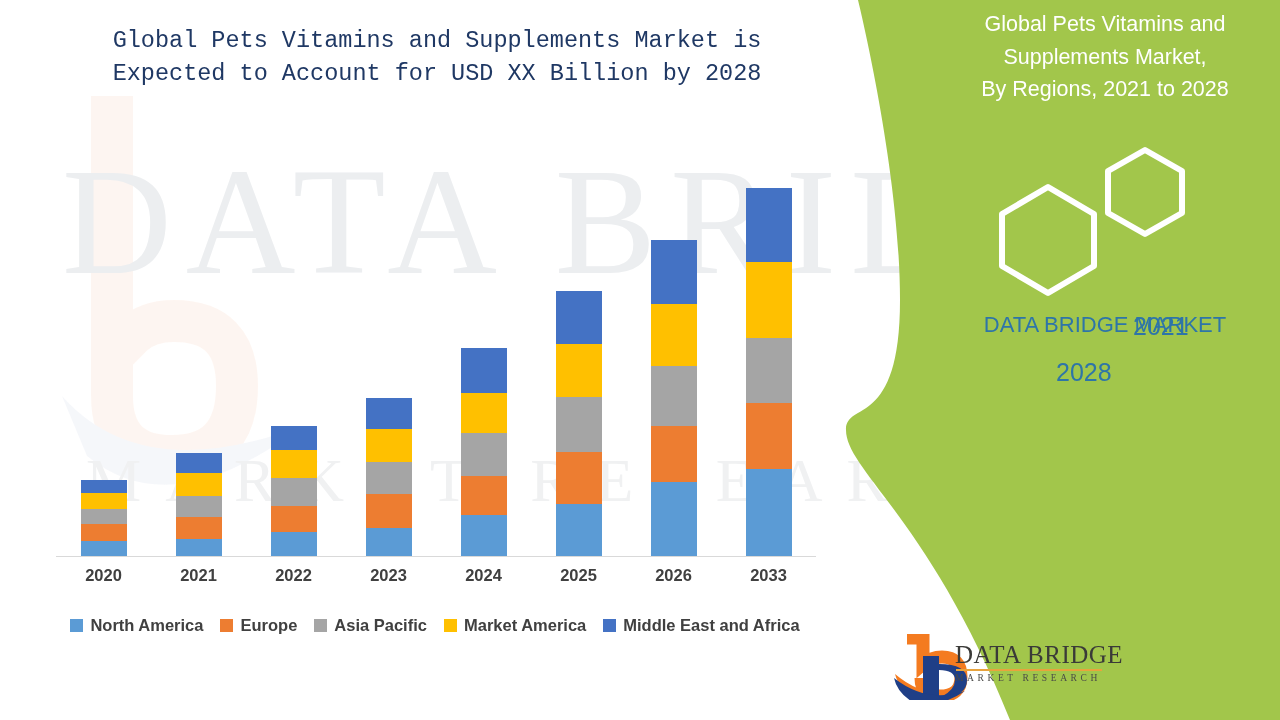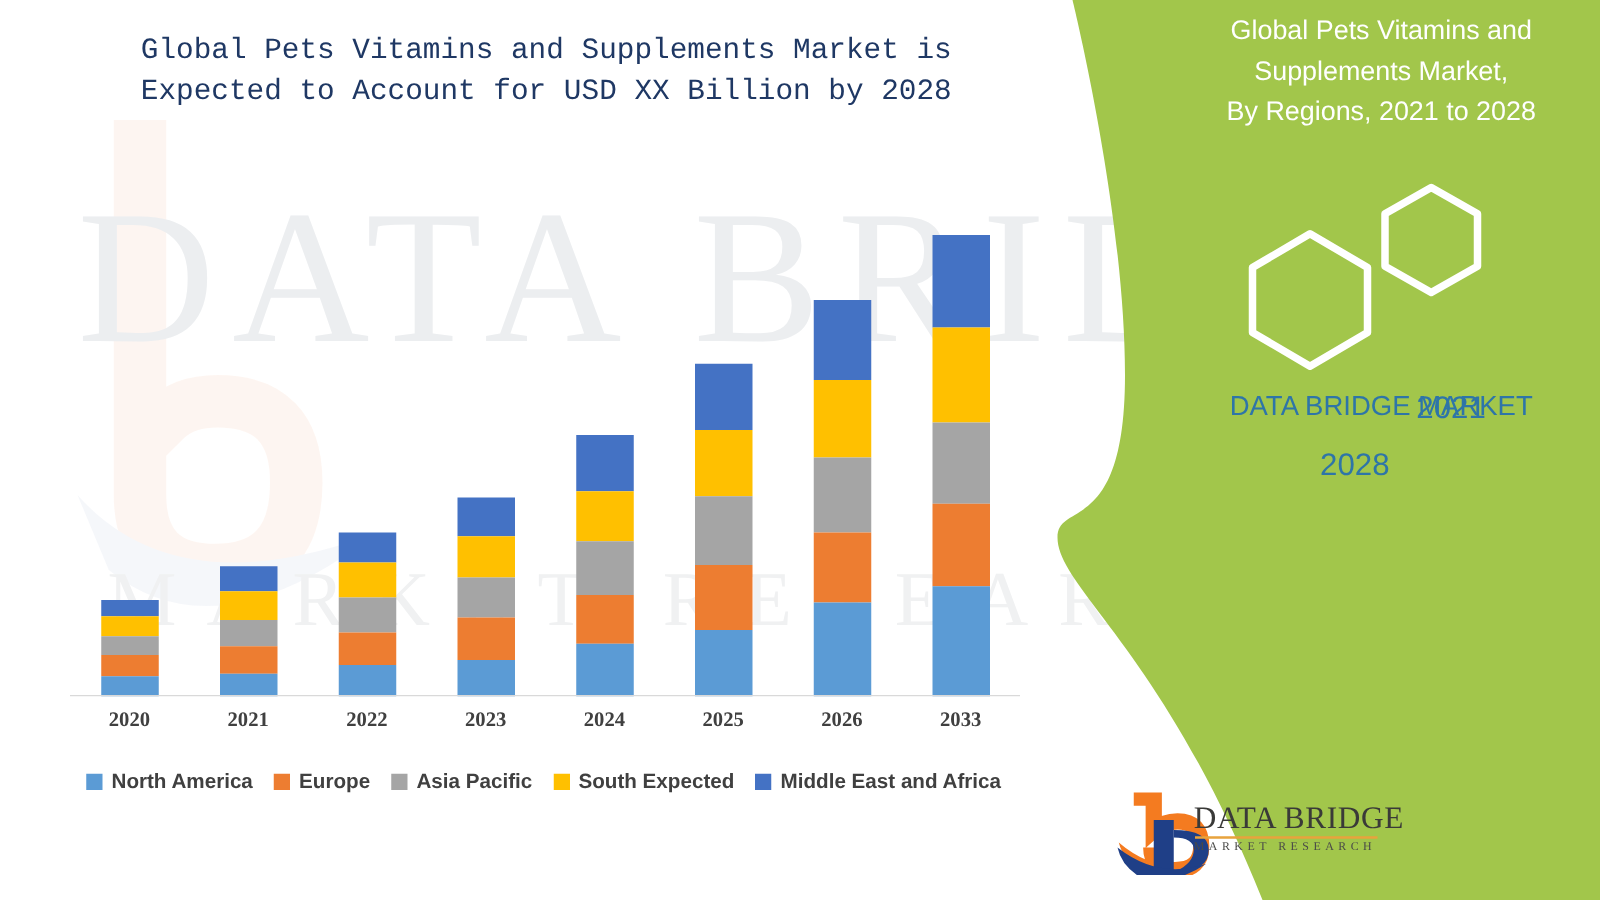--- a/index.html
+++ b/index.html
@@ -116,21 +116,20 @@
   }
   .seg { width: 100%; }
 
   .x-labels {
     position: absolute;
     left: 56px;
     top: 566px;
     width: 760px;
     display: flex;
     justify-content: space-between;
-    font-family: Liberation Serif, serif;
   }
   .x-labels span {
     width: 95px;
     text-align: center;
     font-size: 16.5px;
     font-weight: bold;
     color: #404040;
   }
 
   .legend {
@@ -356,21 +355,21 @@
       <div class="legend-item">
         <span class="swatch" style="background: rgb(237, 125, 49);"></span>
         <span>Europe</span>
       </div>
       <div class="legend-item">
         <span class="swatch" style="background: rgb(165, 165, 165);"></span>
         <span>Asia Pacific</span>
       </div>
       <div class="legend-item">
         <span class="swatch" style="background: rgb(255, 192, 0);"></span>
-        <span>South Expected</span>
+        <span>Market America</span>
       </div>
       <div class="legend-item">
         <span class="swatch" style="background: rgb(68, 114, 196);"></span>
         <span>Middle East and Africa</span>
       </div>
     </div>
 
   <svg class="green-panel" viewBox="0 0 1280 720" preserveAspectRatio="none">
     <path d="M1280,0 L858,0 C858,0 900,170 900,300 C900,430 846,400 846,430
              C846,470 930,520 1010,720 L1280,720 Z" fill="#A2C64B"></path>

